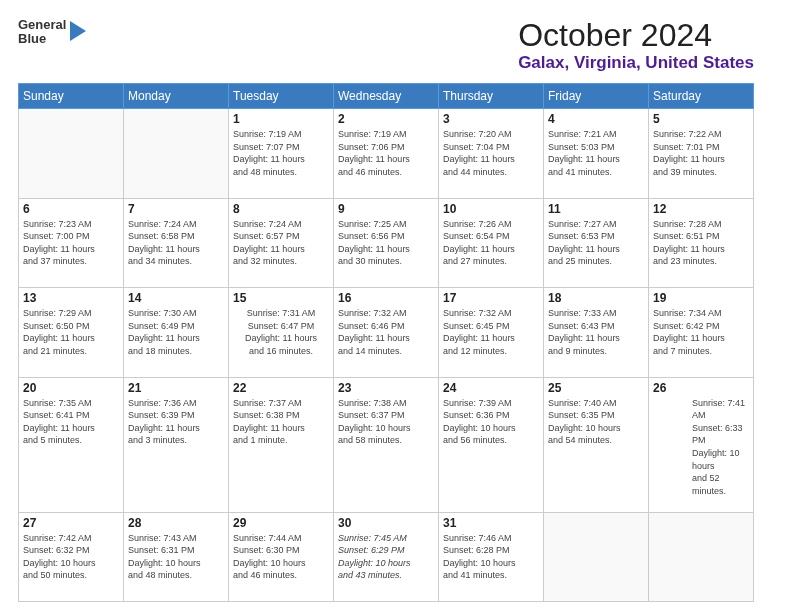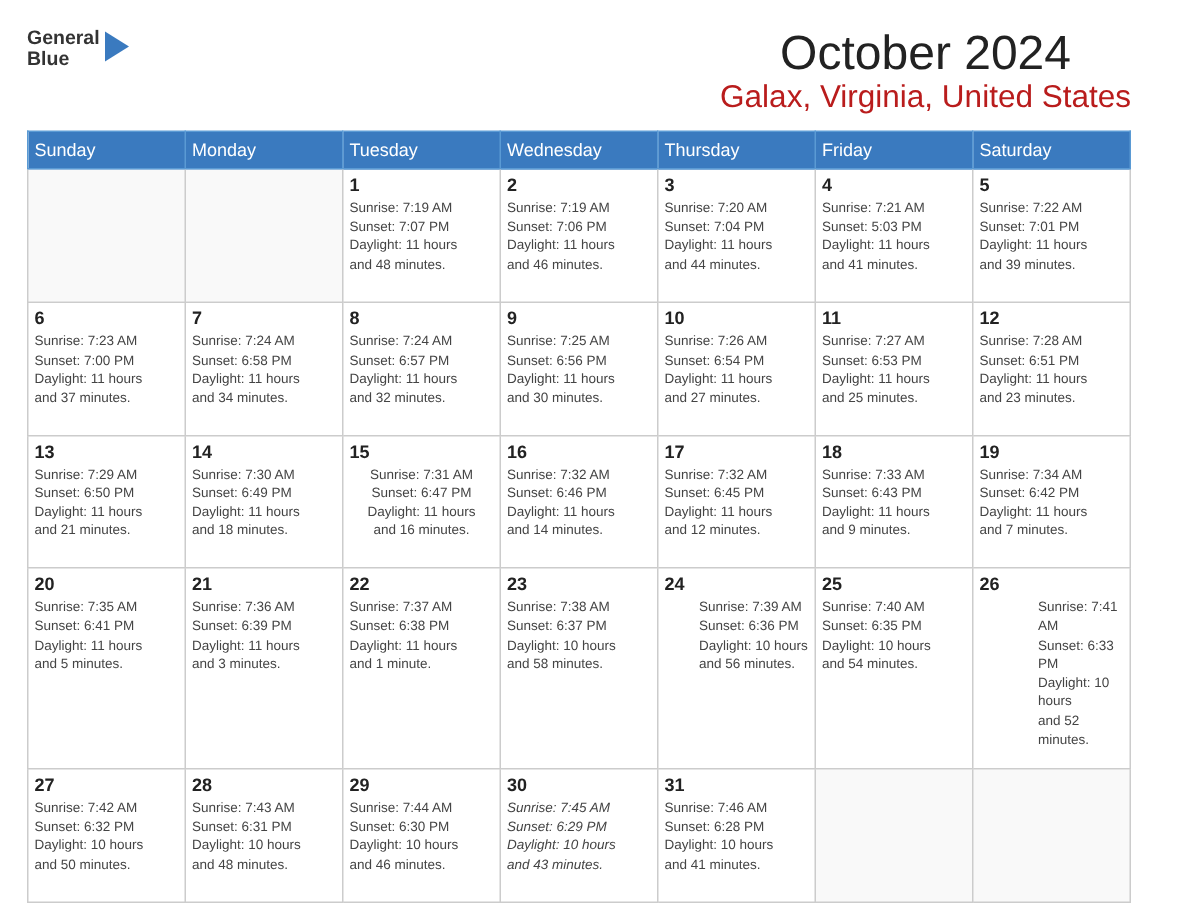--- a/index.html
+++ b/index.html
@@ -38,32 +38,32 @@
     }
     .logo-text span:first-child { color: #333; }
     .logo-arrow {
       width: 0; height: 0;
       border-top: 10px solid transparent;
       border-bottom: 10px solid transparent;
       border-left: 16px solid #3a7abf;
       margin-top: -2px;
     }
     .title-block {
-      text-align: center;
+      text-align: left;
     }
     .title-block h1 {
       font-size: 32px;
       font-weight: normal;
       color: #222;
       line-height: 1.1;
     }
     .title-block h2 {
-      font-size: 21px;
-      font-weight: normal;
-      color: #b91c1c;
+      font-size: 17px;
+      font-weight: bold;
+      color: #4c1d95;
     }
     .calendar {
       flex: 1;
       border: 1px solid #be185d;
       border-collapse: collapse;
       width: 100%;
       table-layout: fixed;
     }
     .calendar th {
       background: #3a7abf;
@@ -294,21 +294,21 @@
           </td>
           <td>
             <span class="day-num">23</span>
             <div class="day-info" style="white-space: pre-line;">Sunrise: 7:38 AM
 Sunset: 6:37 PM
 Daylight: 10 hours
 and 58 minutes.</div>
           </td>
           <td>
             <span class="day-num">24</span>
-            <div class="day-info" style="white-space: pre-line; margin-left: 23px;">Sunrise: 7:39 AM
+            <div class="day-info" style="white-space: pre-line;">Sunrise: 7:39 AM
 Sunset: 6:36 PM
 Daylight: 10 hours
 and 56 minutes.</div>
           </td>
           <td>
             <span class="day-num">25</span>
             <div class="day-info" style="white-space: pre-line;">Sunrise: 7:40 AM
 Sunset: 6:35 PM
 Daylight: 10 hours
 and 54 minutes.</div>

